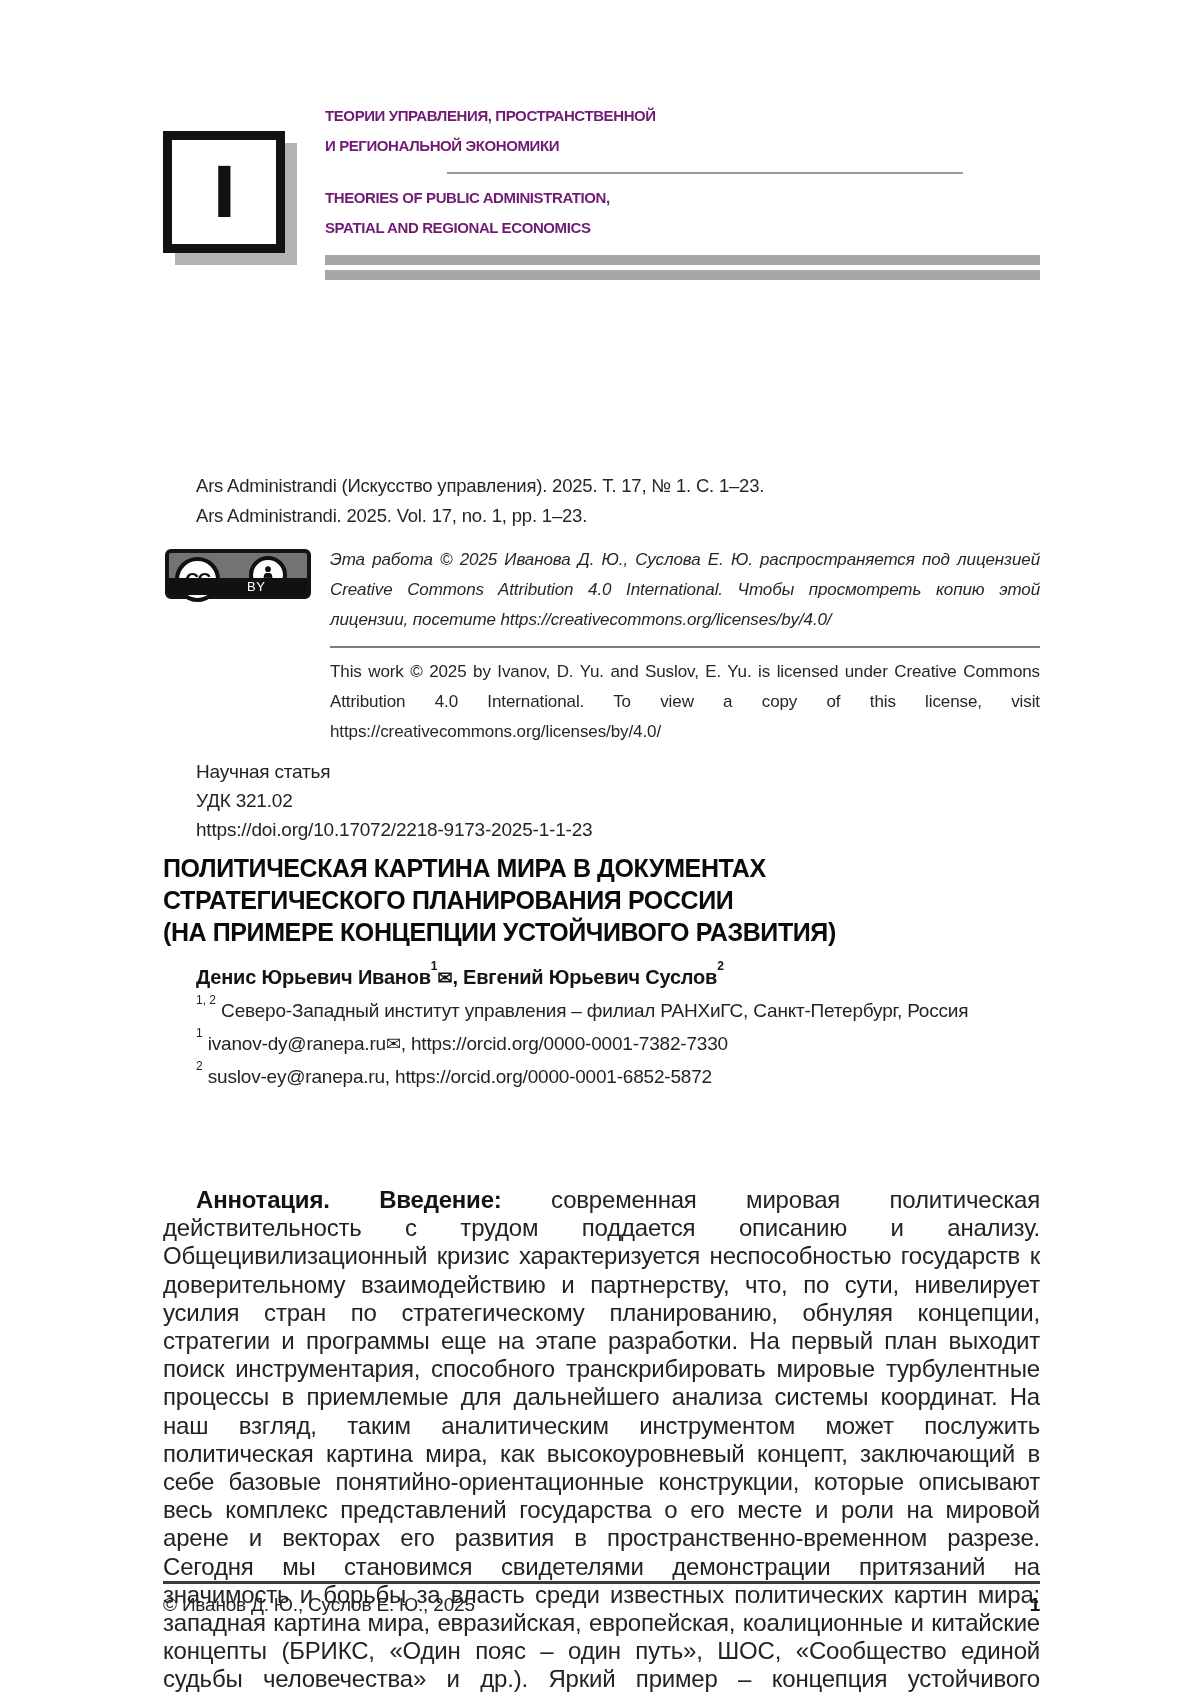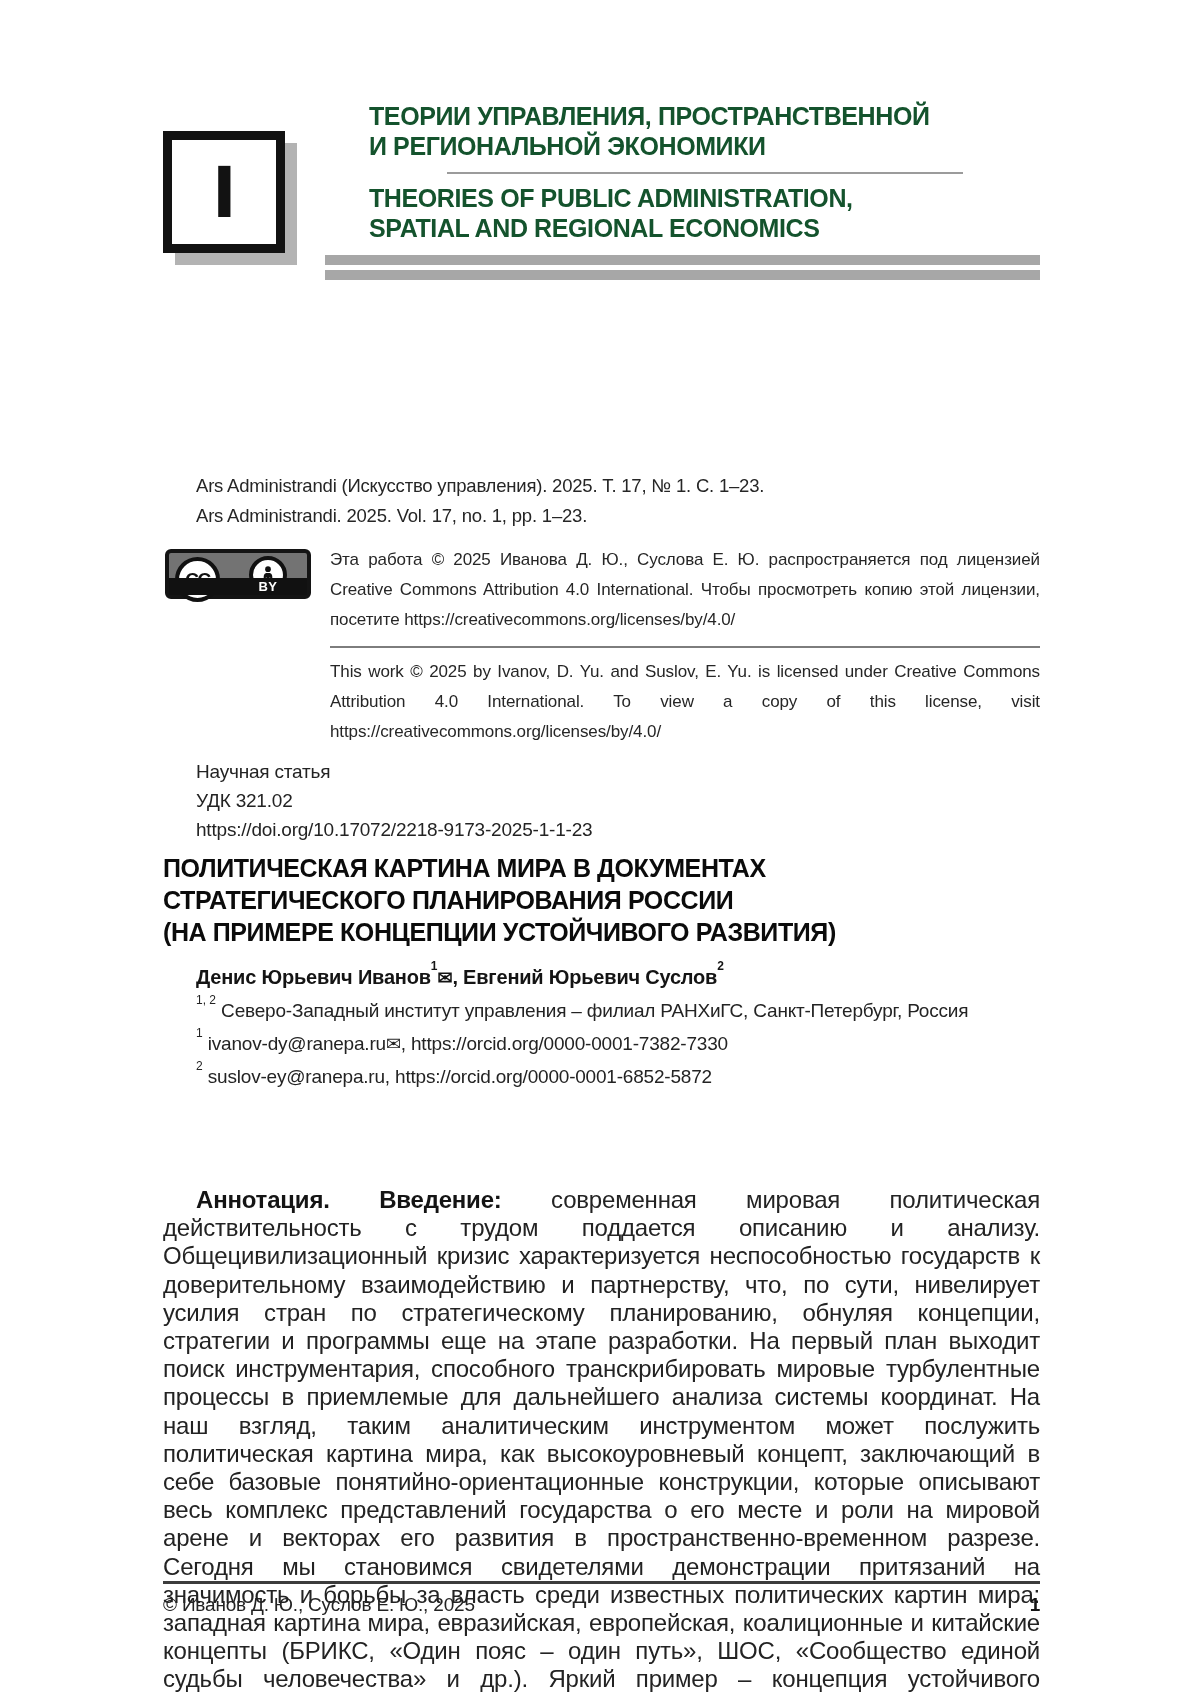--- a/index.html
+++ b/index.html
@@ -20,22 +20,22 @@
     display:flex; align-items:center; justify-content:center;
   }
   .section-box .marker {
     font-size:74px; font-weight:700; color:#121212; line-height:1;
     transform:scaleX(1.15);
   }
 
   
   .hdr-title {
     left:325px; width:715px;
-    font-weight:700; font-size:25px; line-height:30px;
-    letter-spacing:-0.4px; color:#14532d;margin-left:44px;
+    font-weight:700; font-size:15px; line-height:30px;
+    letter-spacing:-0.4px; color:#701a75;
   }
   .hdr-ru { top:101px; }
   .hdr-en { top:183px; }
   .hdr-divider { left:447px; top:172px; width:516px; height:2px; background:#9b9b9b; }
   .hdr-bar { left:325px; width:715px; height:10px; background:#a7a7a7; }
   .bar1 { top:255px; }
   .bar2 { top:270px; }
 
   
   .citation { left:196px; top:436px; width:844px; font-size:18.5px; line-height:30px; color:#262626;margin-top:35px; }
@@ -48,28 +48,28 @@
   }
   .cc-circle {
     position:absolute; background:#ffffff; border:4px solid #111111;
     border-radius:50%; box-sizing:border-box;
     display:flex; align-items:center; justify-content:center;
   }
   .cc-main { left:6px; top:4px; width:45px; height:45px; font-size:19px; font-weight:700; letter-spacing:-1.5px; color:#111; }
   .cc-person { left:80px; top:3px; width:38px; height:38px; }
   .cc-person svg { width:22px; height:22px; }
   .cc-strip { position:absolute; left:0; right:0; bottom:0; height:17px; background:#111111; }
-  .cc-by { position:absolute; left:78px; bottom:0; width:42px; height:17px; color:#ffffff; font-weight:700; font-size:13px; line-height:17px; text-align:center; letter-spacing:0.5px; }
+  .cc-by { position:absolute; left:78px; bottom:0; width:42px; height:17px; color:#ffffff; font-weight:400; font-size:13px; line-height:17px; letter-spacing:0.5px; }
 
   
   .lic-text {
     left:330px; width:710px; font-size:17px; line-height:30px;
     text-align:justify; color:#262626; letter-spacing:-0.1px;
   }
-  .lic-ru { top:545px; }
+  .lic-ru { top:545px;font-style:italic; }
   .lic-divider { left:330px; top:646px; width:710px; height:2px; background:#7d7d7d; }
   .lic-en { top:657px; }
 
   
   .meta { left:196px; top:757px; width:844px; font-size:19px; line-height:29px; color:#232323; }
 
   
   .art-title {
     left:163px; top:852px; width:877px; text-align:left;
     font-weight:700; font-size:25px; line-height:32px;

